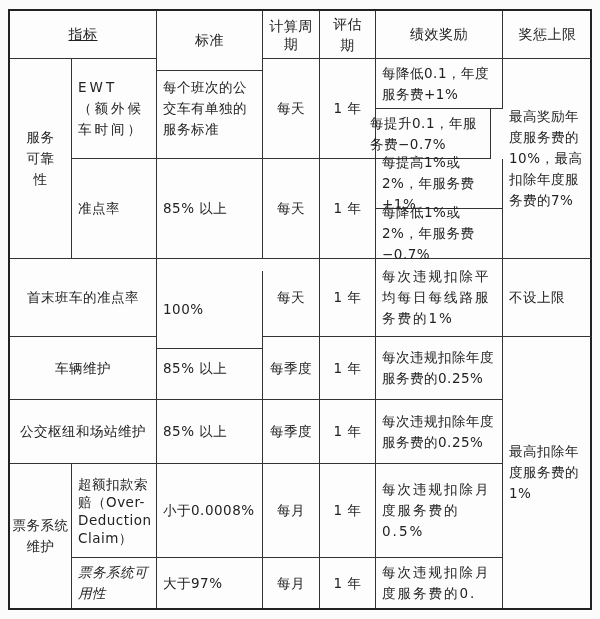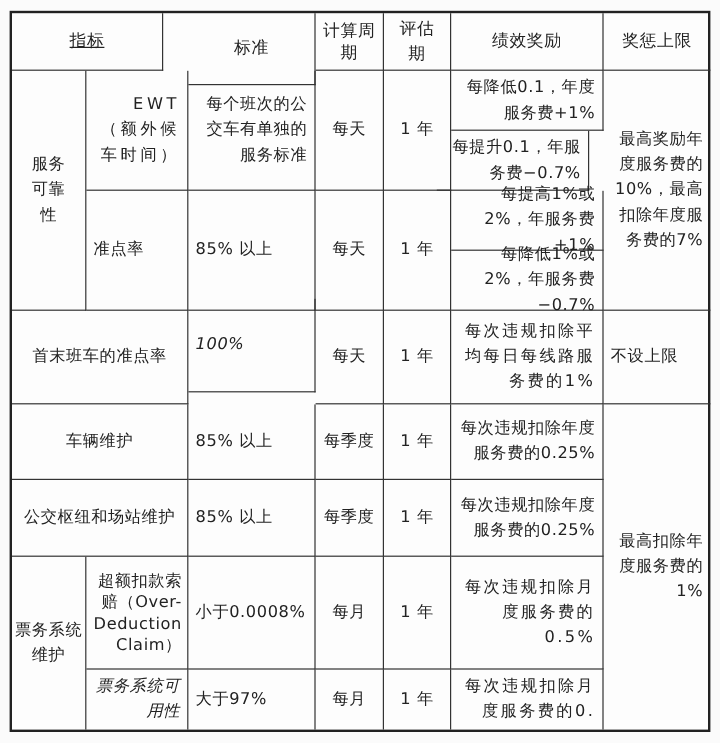--- a/index.html
+++ b/index.html
@@ -4,31 +4,31 @@
 <style>
   html, body { margin: 0; padding: 0; background: #fbfbfb; }
   body { width: 600px; height: 619px; position: relative; overflow: hidden;
          font-family: "DejaVu Sans", "Liberation Sans", sans-serif; color: #222; }
   .tbl { position: absolute; left: 8px; top: 9px; width: 584px; height: 601px;
          border: 2px solid #222; box-sizing: border-box; background: #fdfdfd; }
   .c { position: absolute; box-sizing: border-box; border-right: 1px solid #333;
        border-bottom: 1px solid #333; font-size: 13.5px; line-height: 21px;
        display: flex; align-items: center; padding: 0 6px; letter-spacing: 0.5px; }
   .ctr { justify-content: center; text-align: center; }
-  .lft { justify-content: flex-start; text-align: right; }
+  .lft { justify-content: flex-start; text-align: left; }
   .nr { border-right: none; }
   .nb { border-bottom: none; }
   .hd { font-size: 14px; }
 </style>
 </head>
 <body>
 
 <div class="tbl">
 
-  <div class="c ctr hd" style="left:0;top:0;width:126px;height:48px;text-decoration:underline;">指标</div>
+  <div class="c ctr hd" style="left:0;top:0;width:147px;height:48px;text-decoration:underline;">指标</div>
   <div class="c ctr hd" style="left:147px;top:0;width:106px;height:60px;">标准</div>
   <div class="c ctr hd" style="left:253px;top:0;width:57px;height:48px;line-height:18px;">计算周期</div>
   <div class="c ctr hd" style="left:310px;top:0;width:56px;height:48px;">评估期</div>
   <div class="c ctr hd" style="left:366px;top:0;width:127px;height:48px;">绩效奖励</div>
   <div class="c ctr hd nr" style="left:493px;top:0;width:89px;height:48px;">奖惩上限</div>
 
   <div class="c ctr" style="left:0;top:48px;width:62px;height:200px;padding:0 10px;">服务可靠性</div>
 
   <div class="c lft" style="left:62px;top:48px;width:85px;height:100px;letter-spacing:3px;">EWT（额外候车时间）</div>
   <div class="c lft" style="left:147px;top:48px;width:106px;height:100px;">每个班次的公交车有单独的服务标准</div>
@@ -40,21 +40,21 @@
   <div class="c lft" style="left:62px;top:148px;width:85px;height:100px;">准点率</div>
   <div class="c lft" style="left:147px;top:148px;width:106px;height:100px;">85% 以上</div>
   <div class="c ctr" style="left:253px;top:148px;width:57px;height:100px;">每天</div>
   <div class="c ctr" style="left:310px;top:148px;width:56px;height:100px;">1 年</div>
   <div class="c lft" style="left:366px;top:148px;width:127px;height:50px;">每提高1%或2%，年服务费+1%</div>
   <div class="c lft" style="left:366px;top:198px;width:127px;height:50px;">每降低1%或2%，年服务费−0.7%</div>
 
   <div class="c lft nr" style="left:493px;top:48px;width:89px;height:200px;">最高奖励年度服务费的10%，最高扣除年度服务费的7%</div>
 
   <div class="c ctr" style="left:0;top:248px;width:147px;height:78px;">首末班车的准点率</div>
-  <div class="c lft" style="left:147px;top:238px;width:106px;height:78px;font-style:italic;">100%</div>
+  <div class="c lft" style="left:147px;top:260px;width:106px;height:78px;">100%</div>
   <div class="c ctr" style="left:253px;top:248px;width:57px;height:78px;">每天</div>
   <div class="c ctr" style="left:310px;top:248px;width:56px;height:78px;">1 年</div>
   <div class="c lft" style="left:366px;top:248px;width:127px;height:78px;letter-spacing:2px;">每次违规扣除平均每日每线路服务费的1%</div>
   <div class="c lft nr" style="left:493px;top:248px;width:89px;height:78px;">不设上限</div>
 
   <div class="c ctr" style="left:0;top:326px;width:147px;height:63px;">车辆维护</div>
   <div class="c lft" style="left:147px;top:326px;width:106px;height:63px;">85% 以上</div>
   <div class="c ctr" style="left:253px;top:326px;width:57px;height:63px;">每季度</div>
   <div class="c ctr" style="left:310px;top:326px;width:56px;height:63px;">1 年</div>
   <div class="c lft" style="left:366px;top:326px;width:127px;height:63px;">每次违规扣除年度服务费的0.25%</div>

